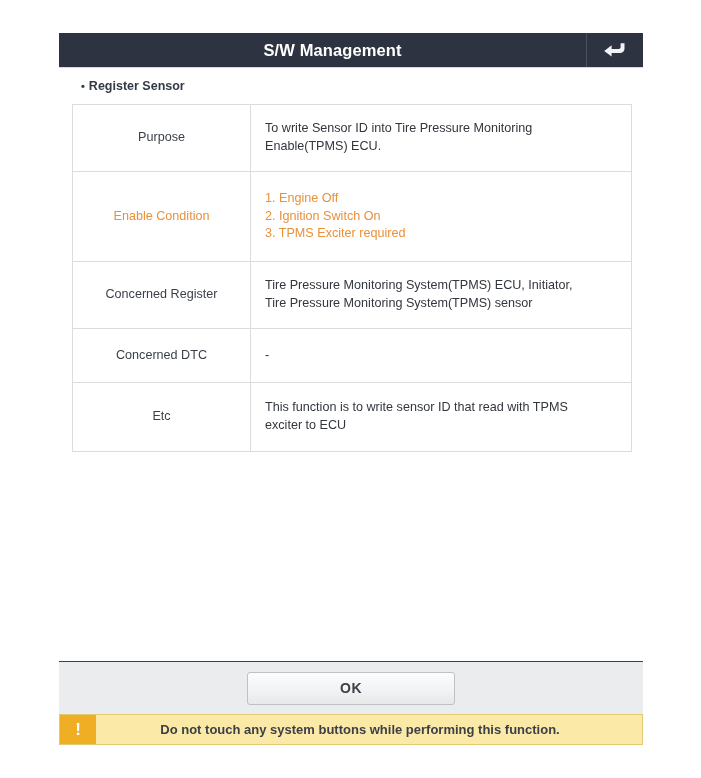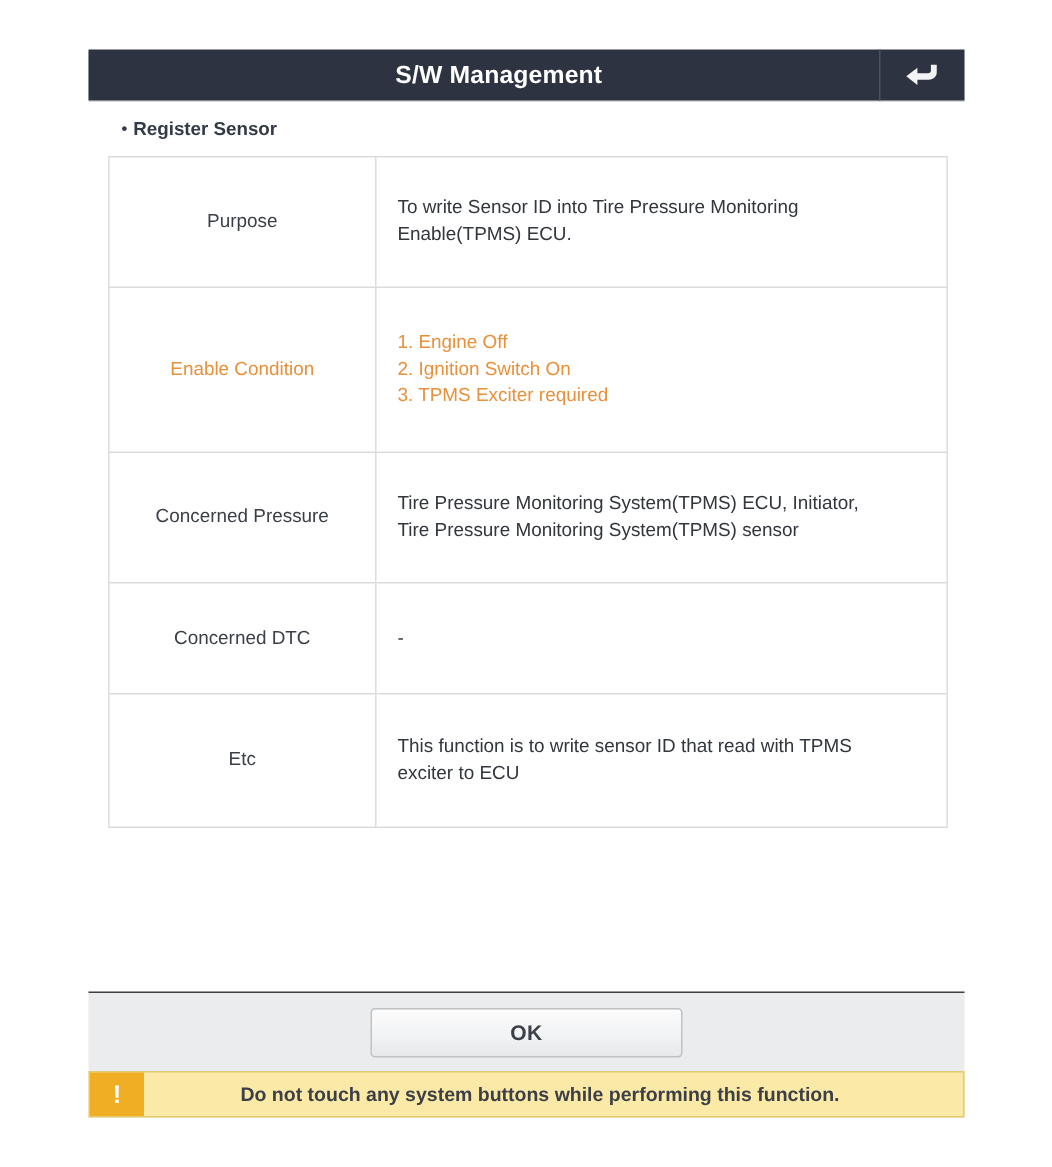--- a/index.html
+++ b/index.html
@@ -85,21 +85,21 @@
   .info-table td {
     border: 1px solid #dcdcdc;
     vertical-align: middle;
     font-size: 12.6px;
     color: #32363d;
     line-height: 1.42;
   }
   .info-table td.label {
     width: 165px;
     text-align: center;
-    padding: 19px 6px;
+    padding: 9px 6px;
     color: #3a3f48;
   }
   .info-table td.label.accent {
     color: #e8903a;
   }
   .info-table td.value {
     padding: 9px 14px;
     text-align: left;
   }
   .info-table td.value.accent {
@@ -217,21 +217,21 @@
         <td class="value accent">
           <span class="line">1. Engine Off</span>
           <span class="line">2. Ignition Switch On</span>
           <span class="line">3. TPMS Exciter required</span>
         </td>
       </tr>
 
       <tr class="row-component">
         <td class="label">
           <span class="line">Concerned</span>
-          <span class="line">Pressure</span>
+          <span class="line">Register</span>
         </td>
         <td class="value">
           <span class="line">Tire Pressure Monitoring System(TPMS) ECU, Initiator,</span>
           <span class="line">Tire Pressure Monitoring System(TPMS) sensor</span>
         </td>
       </tr>
 
       <tr class="row-dtc">
         <td class="label">Concerned DTC</td>
         <td class="value">

